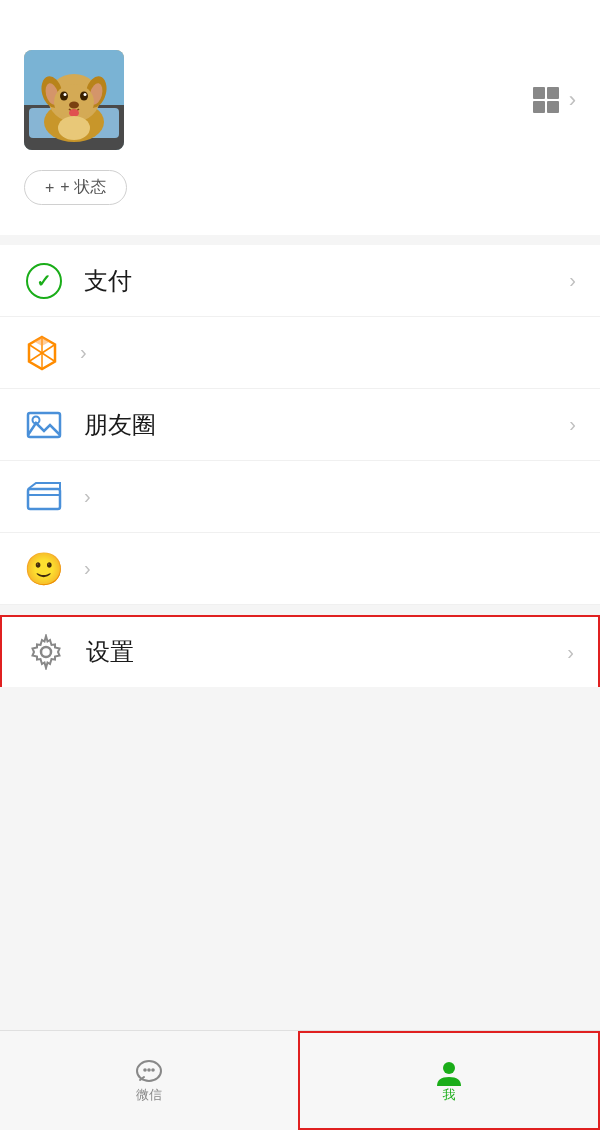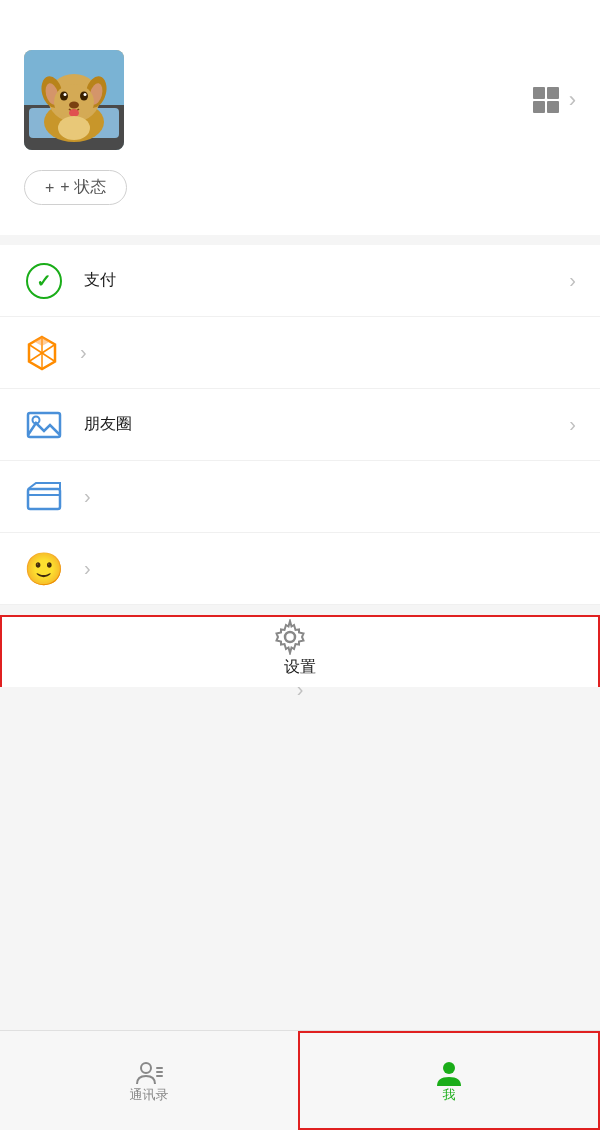--- a/index.html
+++ b/index.html
@@ -82,36 +82,35 @@
       padding: 0 24px;
       height: 72px;
       background: #fff;
       border-bottom: 1px solid #f0f0f0;
       cursor: pointer;
       position: relative;
     }
 
     .menu-item:last-child {
       border-bottom: none;
-      flex-direction: column;
     }
 
     .menu-icon-wrap {
       width: 40px;
       height: 40px;
       display: flex;
       align-items: center;
       justify-content: center;
       margin-right: 20px;
       flex-shrink: 0;
     }
 
     .menu-label {
       flex: 1;
-      font-size: 16px;
+      font-size: 24px;
       color: #1a1a1a;
     }
 
     .menu-chevron {
       color: #c0c0c0;
       font-size: 20px;
     }
 
     
     .icon-pay {
@@ -374,31 +373,31 @@
       <span class="menu-chevron">›</span>
     </div>
   </div>
 
   <div class="spacer-area"></div>
 
 </div>
 
 <div class="bottom-nav">
 
-
   <div class="nav-item">
     <svg width="28" height="28" viewBox="0 0 28 28">
-      <circle cx="11" cy="10" r="5" fill="none" stroke="#888" stroke-width="2"></circle>
-      <path d="M2 26 Q2 18 11 18 Q20 18 20 26" fill="none" stroke="#888" stroke-width="2"></path>
-      <line x1="22" y1="10" x2="27" y2="10" stroke="#888" stroke-width="2" stroke-linecap="round"></line>
-      <line x1="22" y1="14" x2="27" y2="14" stroke="#888" stroke-width="2" stroke-linecap="round"></line>
-      <line x1="22" y1="18" x2="27" y2="18" stroke="#888" stroke-width="2" stroke-linecap="round"></line>
+      <ellipse cx="14" cy="13" rx="12" ry="10" fill="none" stroke="#888" stroke-width="2"></ellipse>
+      <circle cx="10" cy="12" r="1.8" fill="#888"></circle>
+      <circle cx="14" cy="12" r="1.8" fill="#888"></circle>
+      <circle cx="18" cy="12" r="1.8" fill="#888"></circle>
+      <path d="M5 22 L9 19" stroke="#888" stroke-width="2" stroke-linecap="round"></path>
     </svg>
-    <span class="nav-label">通讯录</span>
+    <span class="nav-label">微信</span>
   </div>
+
 
 
   <div class="nav-item active-me">
     <svg width="28" height="28" viewBox="0 0 28 28">
       <circle cx="14" cy="10" r="6" fill="#1aad19"></circle>
       <path d="M2 28 Q2 19 14 19 Q26 19 26 28" fill="#1aad19"></path>
     </svg>
     <span class="nav-label active">我</span>
   </div>
 

